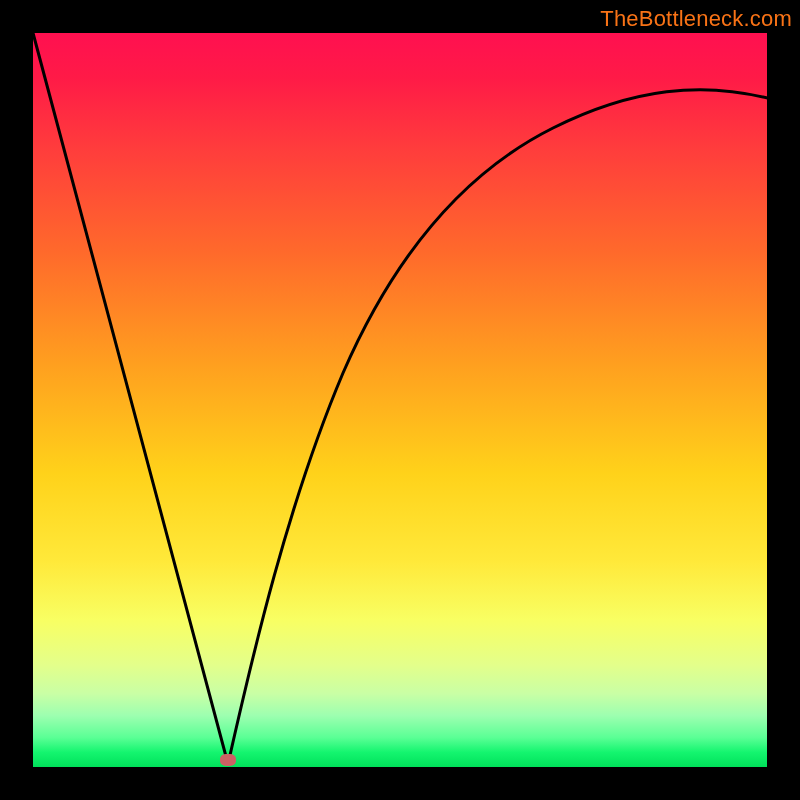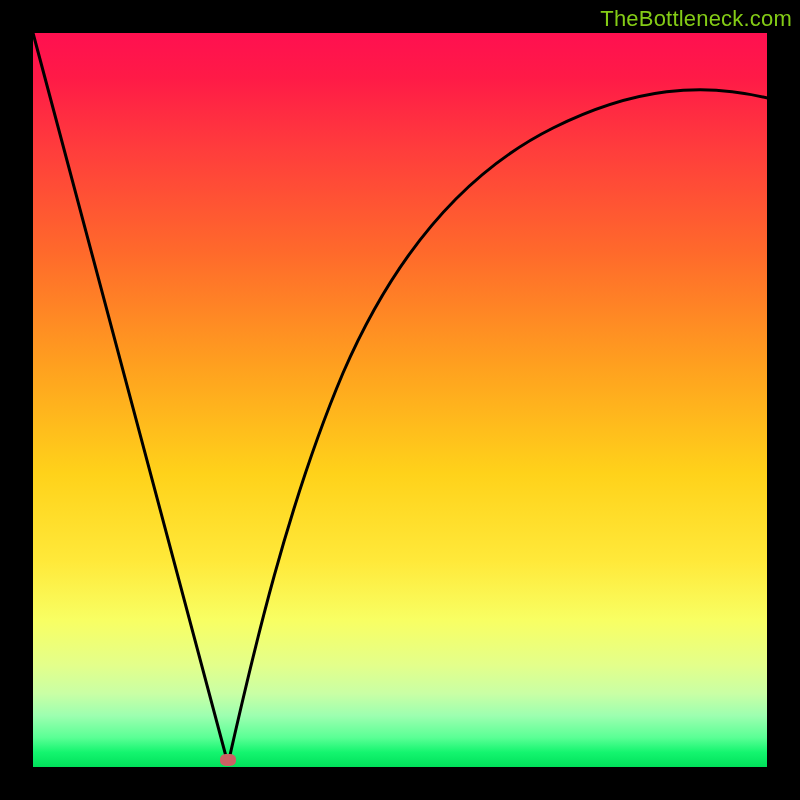--- a/index.html
+++ b/index.html
@@ -42,21 +42,21 @@
       #14f56f 98%,
       #00e05a 100%
     );
   }
   .watermark {
     position: absolute;
     top: 6px;
     right: 8px;
     font-size: 22px;
     font-weight: 500;
-    color: #84cc16;
+    color: #f97316;
     letter-spacing: 0.2px;
     user-select: none;
   }
   svg.curve {
     position: absolute;
     left: 0;
     top: 0;
     width: 734px;
     height: 734px;
     overflow: visible;

